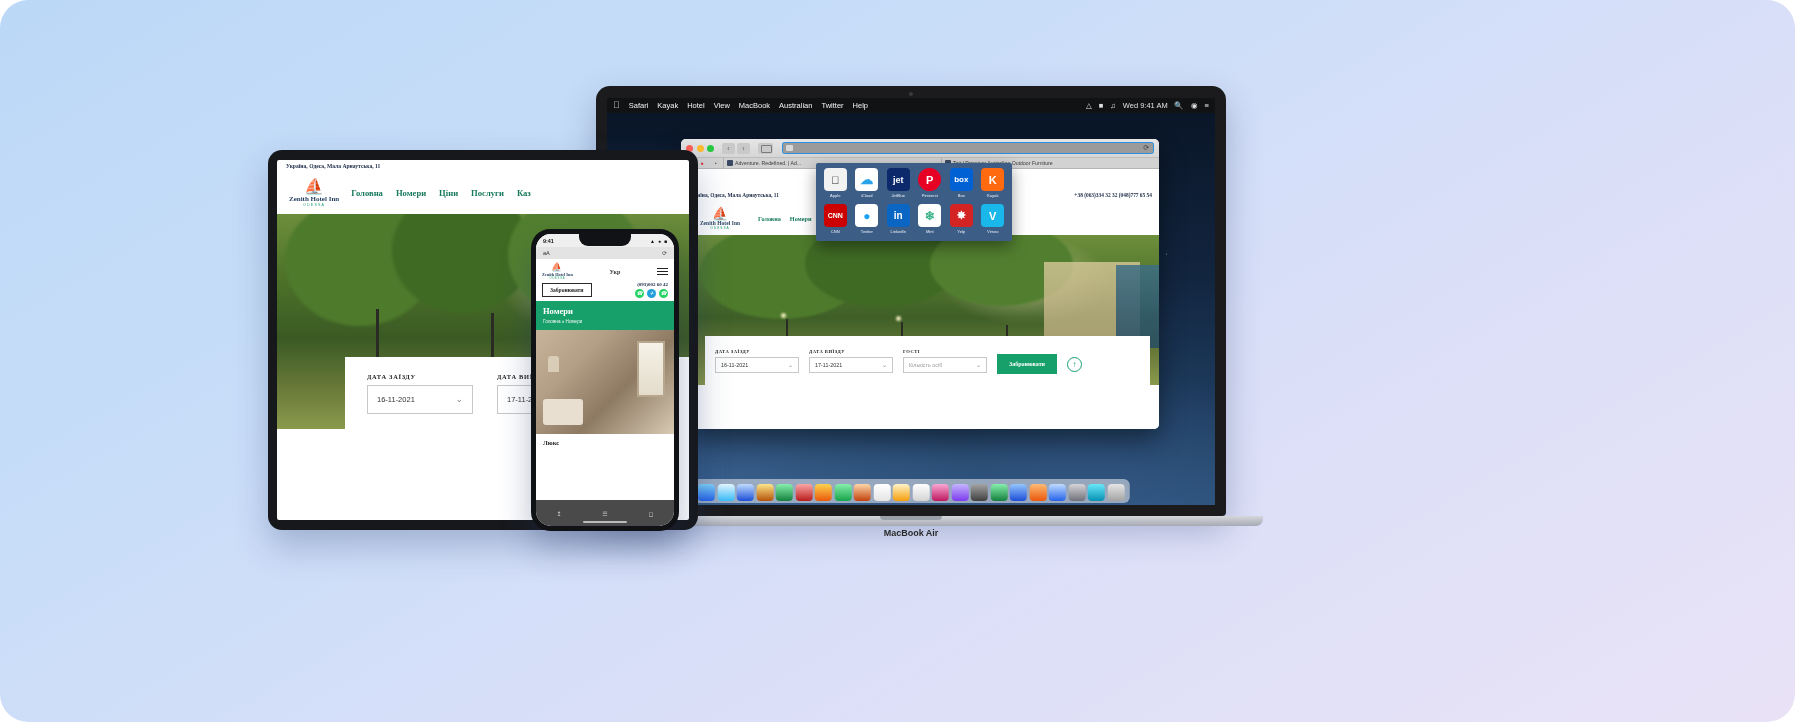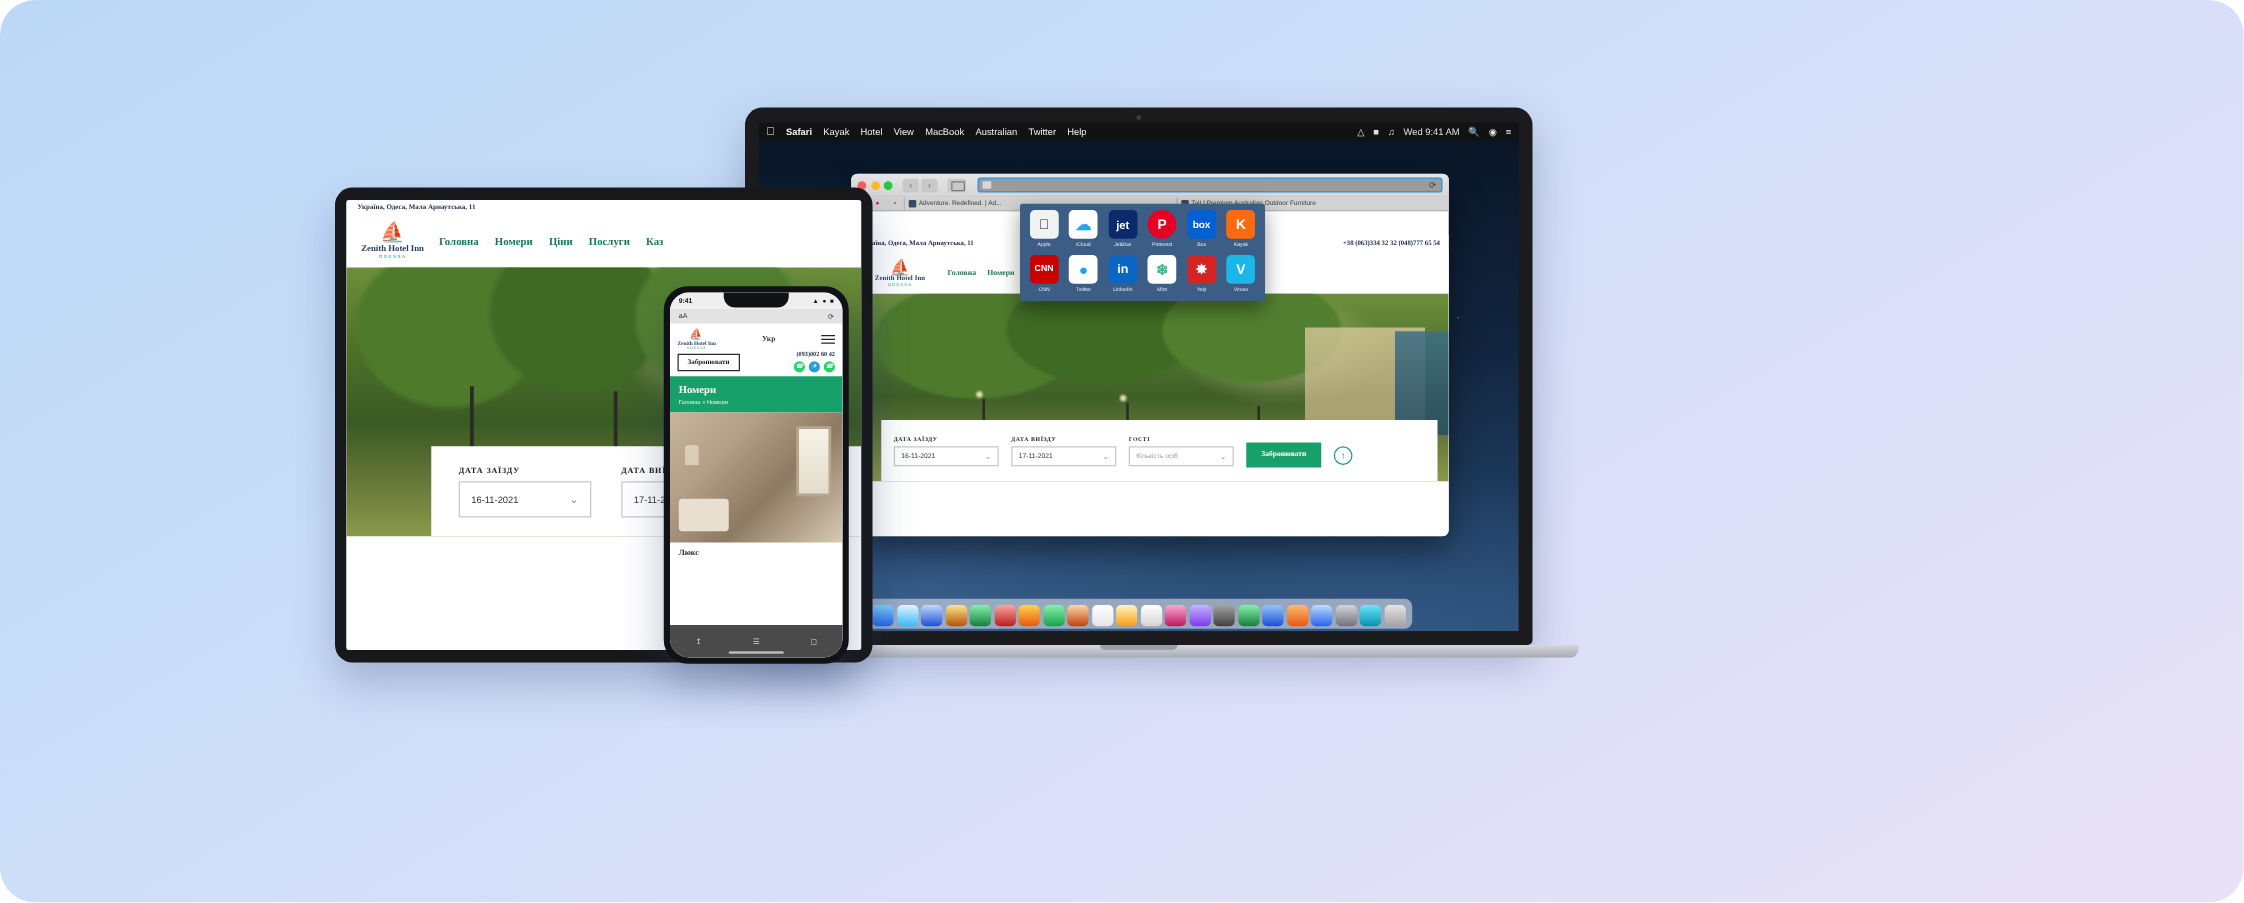--- a/index.html
+++ b/index.html
@@ -28,21 +28,21 @@
     background:#0d1c33; overflow:hidden; }
 
   
   .menubar {
     position:absolute; left:0; top:0; right:0; height:15px;
     background:#111214; display:flex; align-items:center;
     padding:0 6px; color:#f2f2f2; font-size:7.5px; gap:9px;
   }
   .menubar .apple { font-size:9px; line-height:1; }
   .menubar .mi { white-space:nowrap; }
-  .menubar .mi.bold { font-weight:bold; }
+  .menubar .mi.bold { font-weight:normal; }
   .menubar .spacer { flex:1; }
   .menubar .right { display:flex; align-items:center; gap:7px; }
   .menubar .right .ic { opacity:.92; font-size:7.5px; }
 
   
   .desktop {
     position:absolute; left:0; top:15px; right:0; bottom:0;
     background:
       radial-gradient(ellipse 60% 40% at 20% 95%, rgba(70,110,160,.55), transparent 70%),
       radial-gradient(ellipse 70% 50% at 78% 100%, rgba(60,95,145,.5), transparent 70%),
@@ -394,20 +394,21 @@
             <i style="background:linear-gradient(#e5e5e5,#a3a3a3)"></i>
           </div>
 
         </div>
       </div>
     </div>
 
     <div class="lap-base">
       <div class="bar"></div>
       <div class="notch"></div>
+      <div class="lap-label">MacBook Air</div>
     </div>
   </div>
 
   <div class="favs">
     <div class="fav-it">
       <span class="ico" style="background:#f2f2f2;color:#1b1b1b"></span>
       <span class="cap">Apple</span>
     </div>
     <div class="fav-it">
       <span class="ico" style="background:#fff;color:#2aa3e8;font-size:13px">☁</span>

